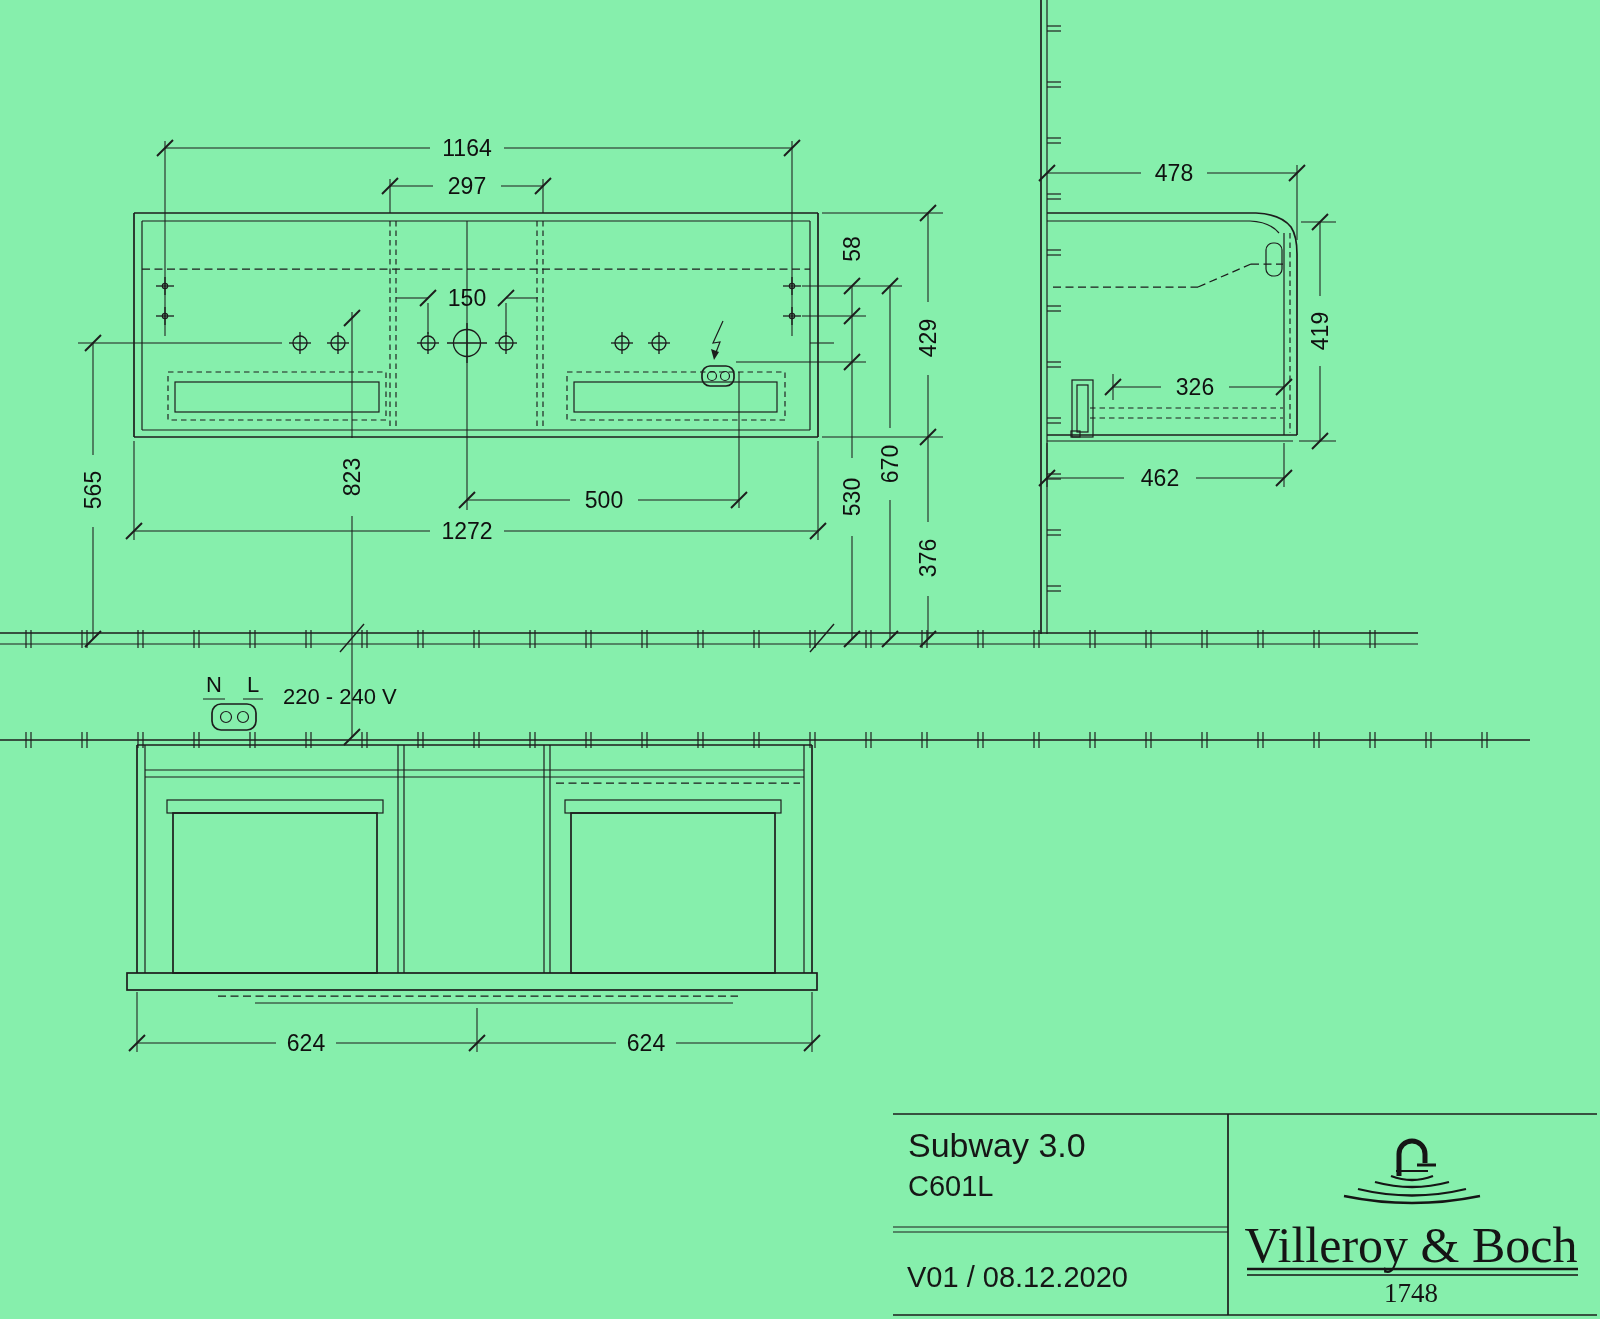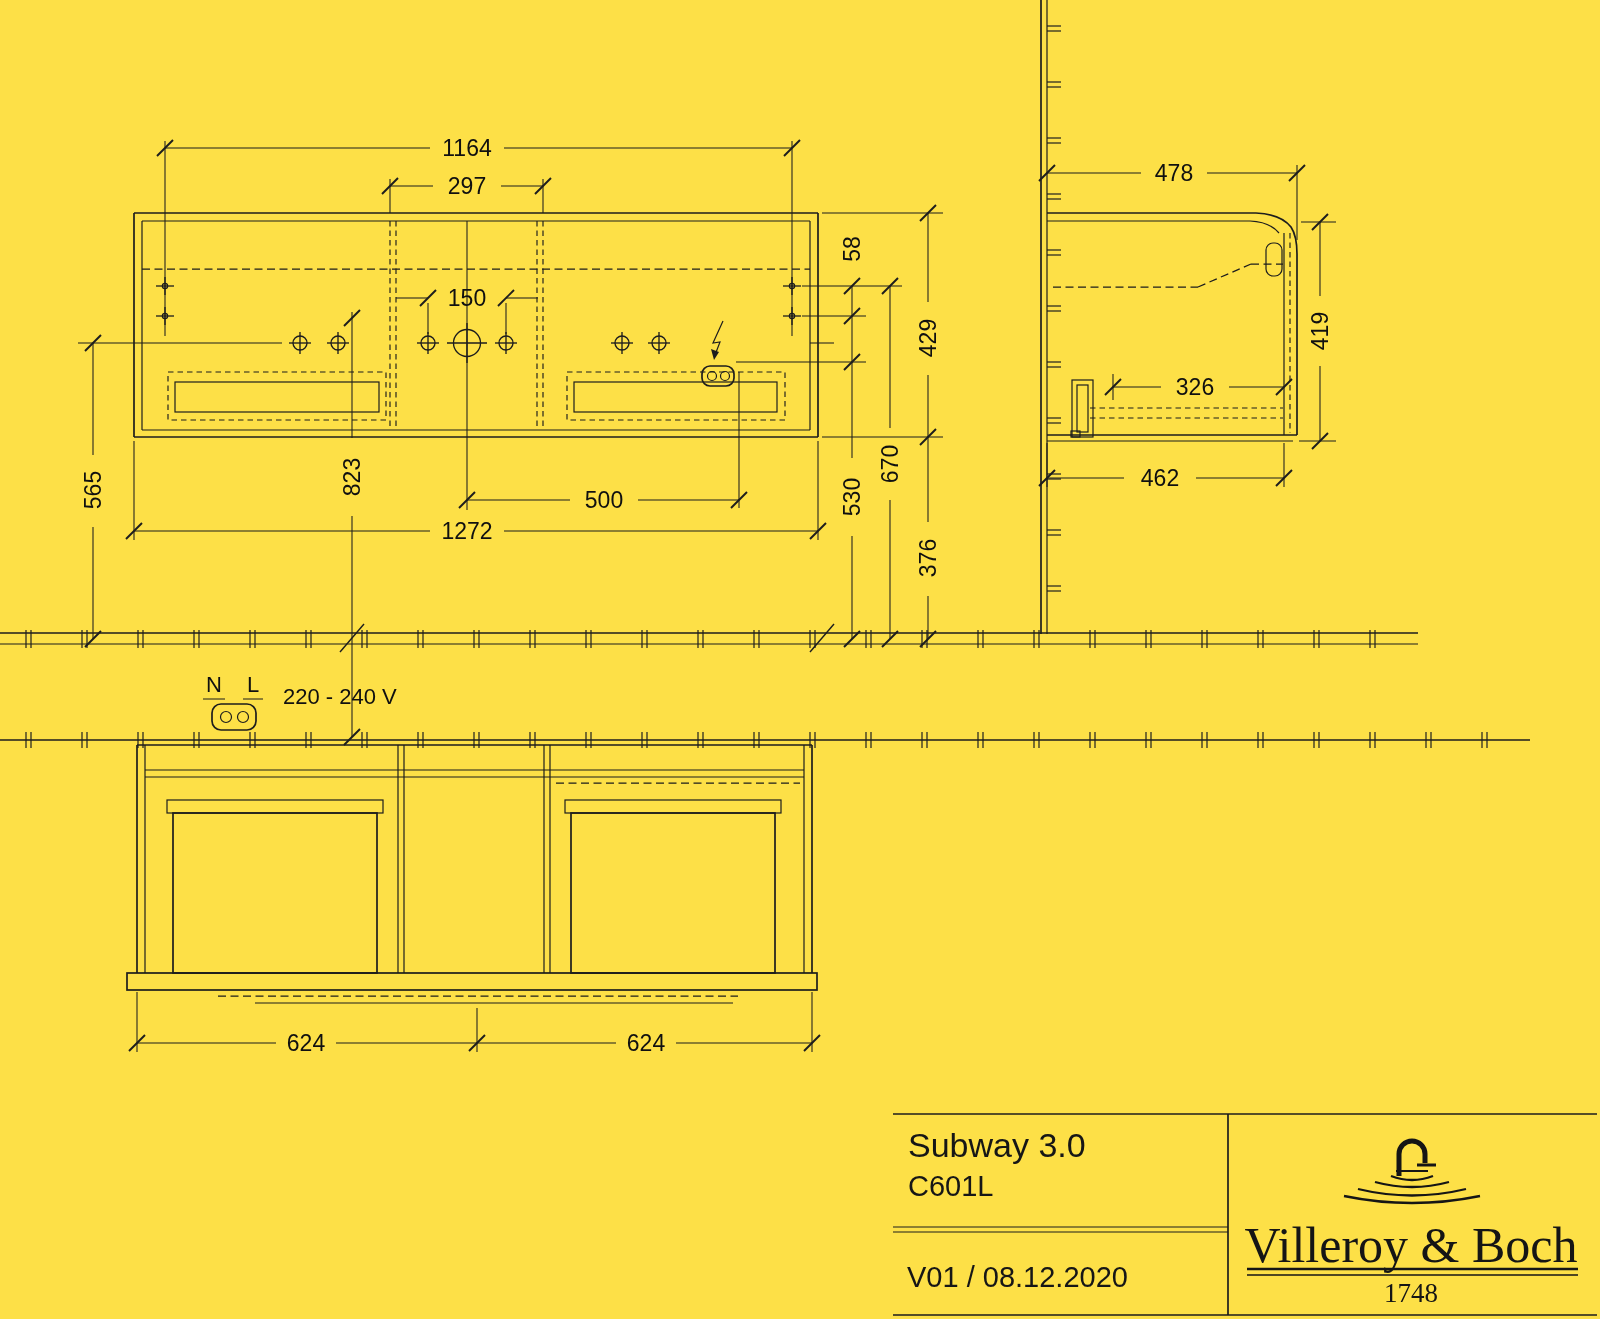--- a/index.html
+++ b/index.html
@@ -1,16 +1,16 @@
 <!DOCTYPE html>
 <html><head>
 <meta charset="utf-8">
 <style>
   html,body{margin:0;padding:0;background:#ffffff;}
-  .page{position:relative;width:1600px;height:1319px;background:#fde047;
+  .page{position:relative;width:1600px;height:1319px;background:#86efac;
         font-family:"Liberation Sans",sans-serif;}
   svg{display:block}
   
   .ol  {stroke:#1d1d1d;stroke-width:1.7;fill:none;}
   .ol2 {stroke:#1d1d1d;stroke-width:1.2;fill:none;}
   .thin{stroke:#1d1d1d;stroke-width:1;fill:none;}
   
   .dim {stroke:#1d1d1d;stroke-width:1.05;fill:none;}
   .tick{stroke:#1d1d1d;stroke-width:1.9;fill:none;}
   .brk {stroke:#1d1d1d;stroke-width:1.4;fill:none;}

